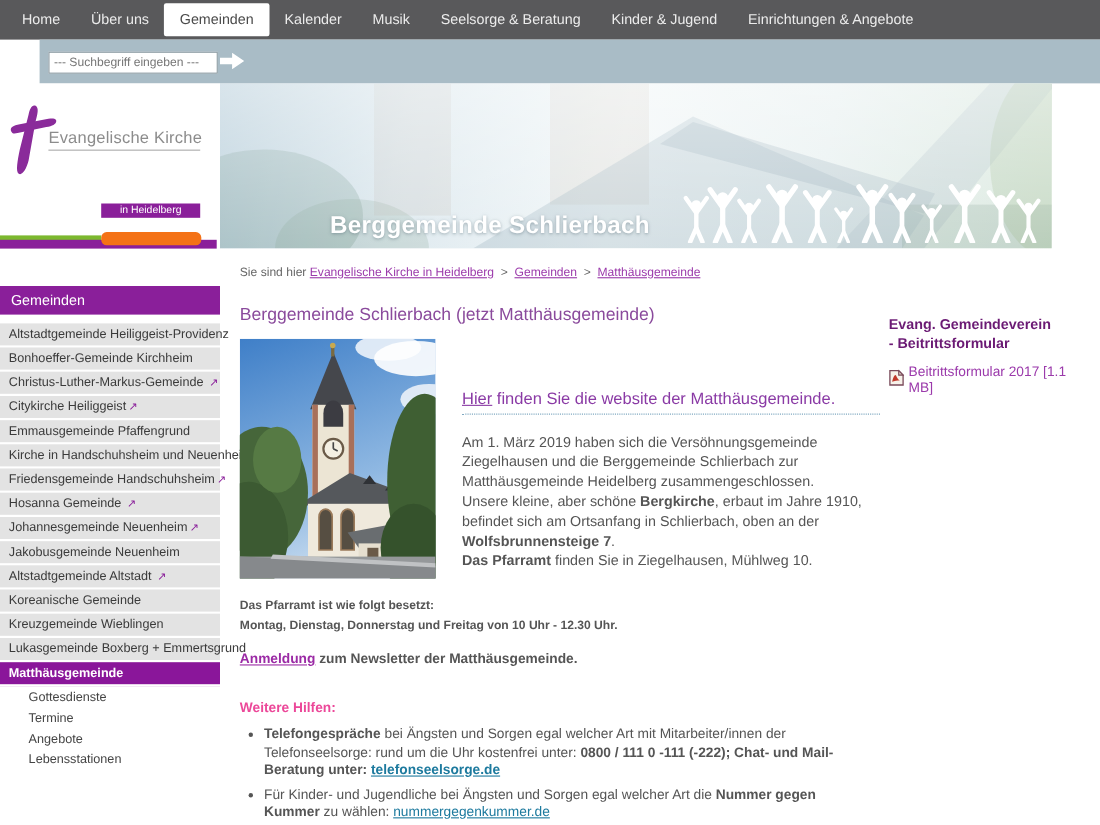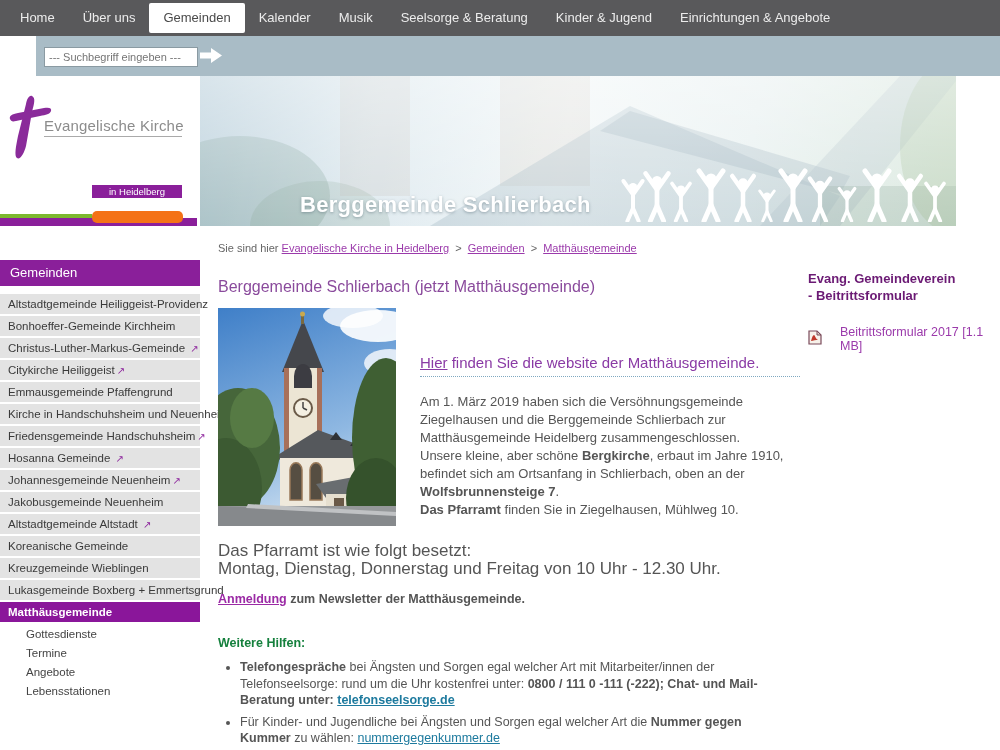--- a/index.html
+++ b/index.html
@@ -52,32 +52,32 @@
   .sidebar ul.subitems{margin-top:0;}
   .sidebar ul.subitems li{background:#fff;border-bottom:none;padding:4px 4px 3px 26px;color:#444;}
 
   .main{position:absolute;left:218px;top:52px;width:582px;}
   .main h1{margin:0;font-size:16px;font-weight:normal;color:#8a4a9c;line-height:18px;}
   .photowrap{float:left;width:178px;height:218px;margin:12px 24px 0 0;}
   .hierline{overflow:hidden;margin-top:58px;padding-bottom:5px;border-bottom:1px dotted #7fa8c0;
             font-size:15px;color:#8a3aa5;}
   .hierline a{color:#8a3aa5;text-decoration:underline;cursor:pointer;}
   .intro{overflow:hidden;margin:16px 0 0;font-size:13px;color:#555;line-height:18px;}
-  .office{clear:both;margin:0;padding-top:16px;font-size:17px;color:#555;font-weight:normal;line-height:18px;}
+  .office{clear:both;margin:0;padding-top:16px;font-size:11px;color:#555;font-weight:bold;line-height:18px;}
   .newsletter{margin:14px 0 0;font-size:12.5px;color:#555;font-weight:bold;}
   .newsletter a{color:#9b2aa5;text-decoration:underline;cursor:pointer;}
-  .helps{margin:30px 0 0;font-size:12.5px;color:#15803d;font-weight:bold;}
+  .helps{margin:30px 0 0;font-size:12.5px;color:#ec4899;font-weight:bold;}
   .helplist{margin:9px 0 0 22px;padding:0;font-size:12.5px;color:#555;line-height:16.5px;width:545px;}
   .helplist li{margin-bottom:5px;}
   .teallink{color:#1d7a9e;text-decoration:underline;cursor:pointer;}
   .teallink.bold{font-weight:bold;}
 
-  .rightcol{position:absolute;left:808px;top:44px;width:185px;}
+  .rightcol{position:absolute;left:808px;top:60px;width:185px;}
   .rtitle{font-size:13px;font-weight:bold;color:#6b1a74;line-height:17px;width:150px;}
-  .pdfrow{margin-top:21px;font-size:12.5px;display:flex;align-items:center;gap:18px;}
+  .pdfrow{margin-top:11px;font-size:12.5px;display:flex;align-items:center;gap:4px;}
   .pdfrow a{color:#9b3aab;text-decoration:none;cursor:pointer;}
   b{font-weight:bold;}
 </style>
 </head>
 <body>
 
 <div class="page">
 
   <nav class="topnav">
     <span class="nav-item">Home</span>

